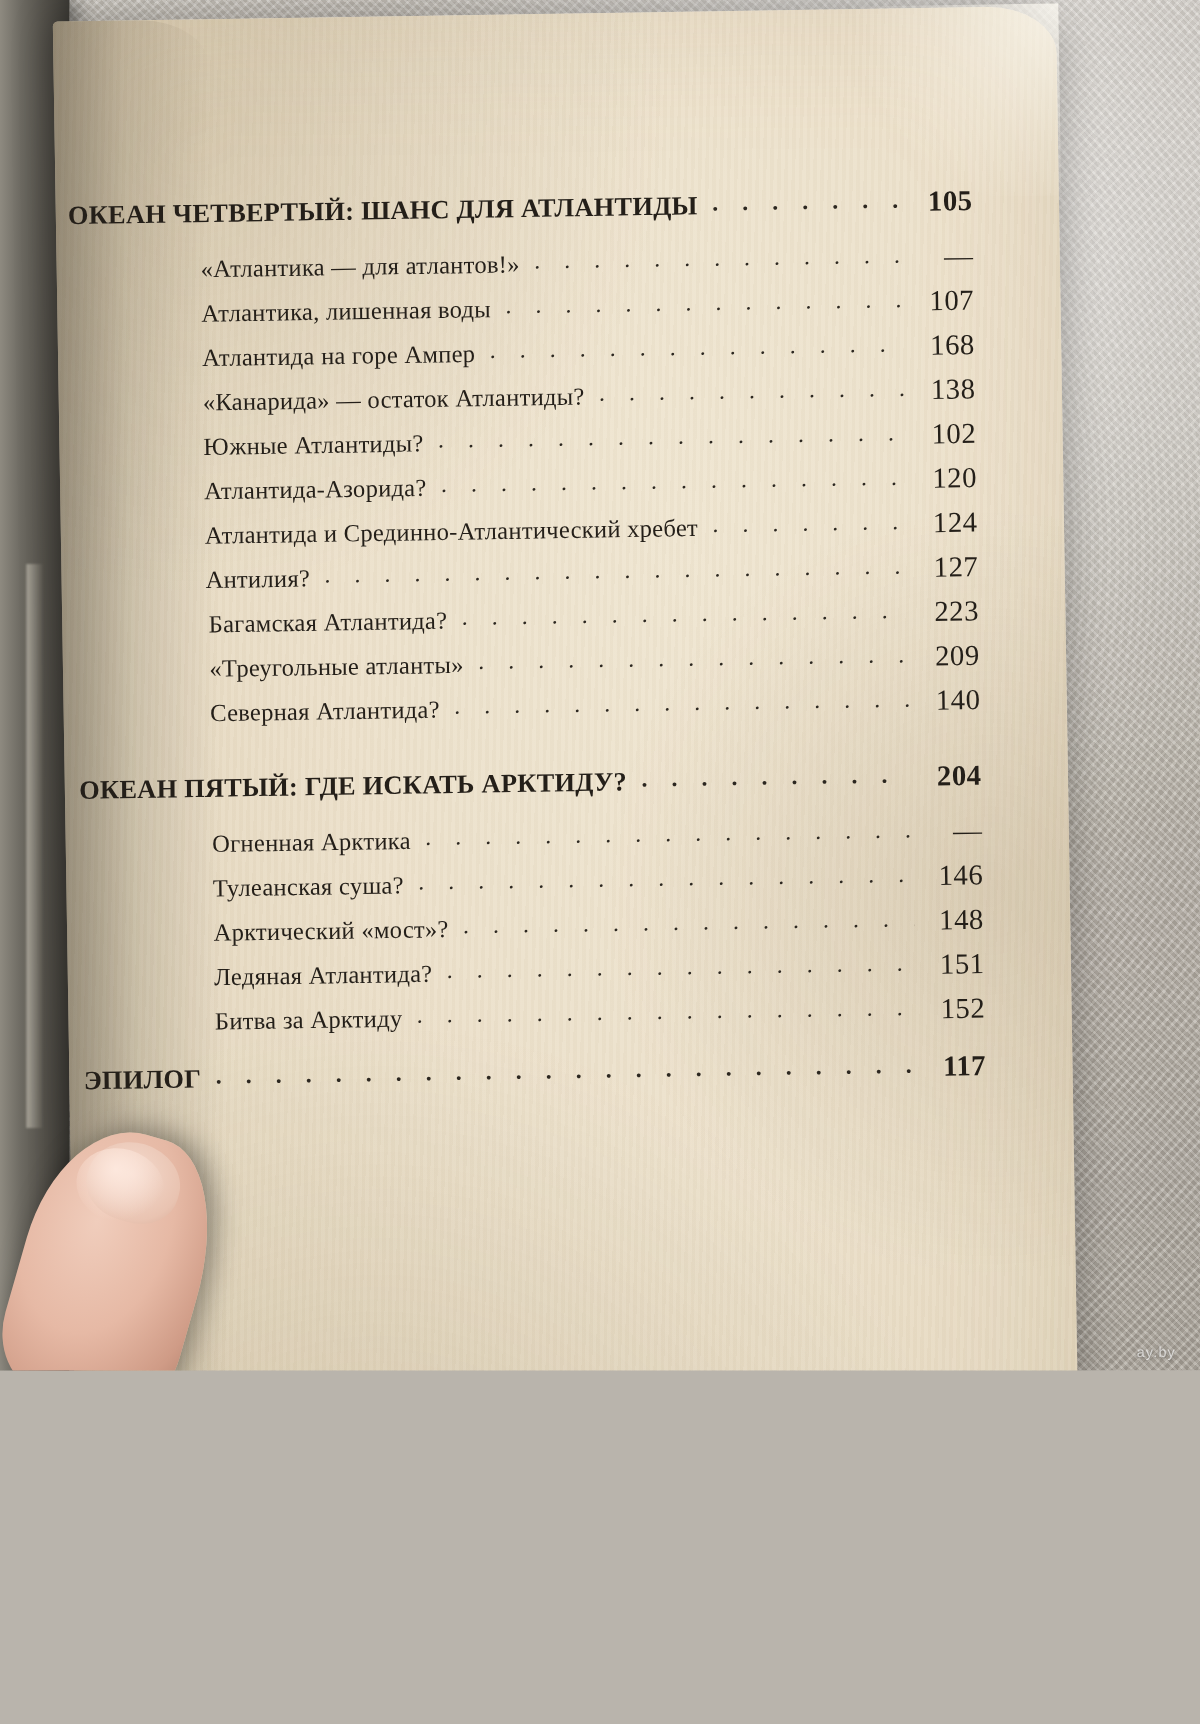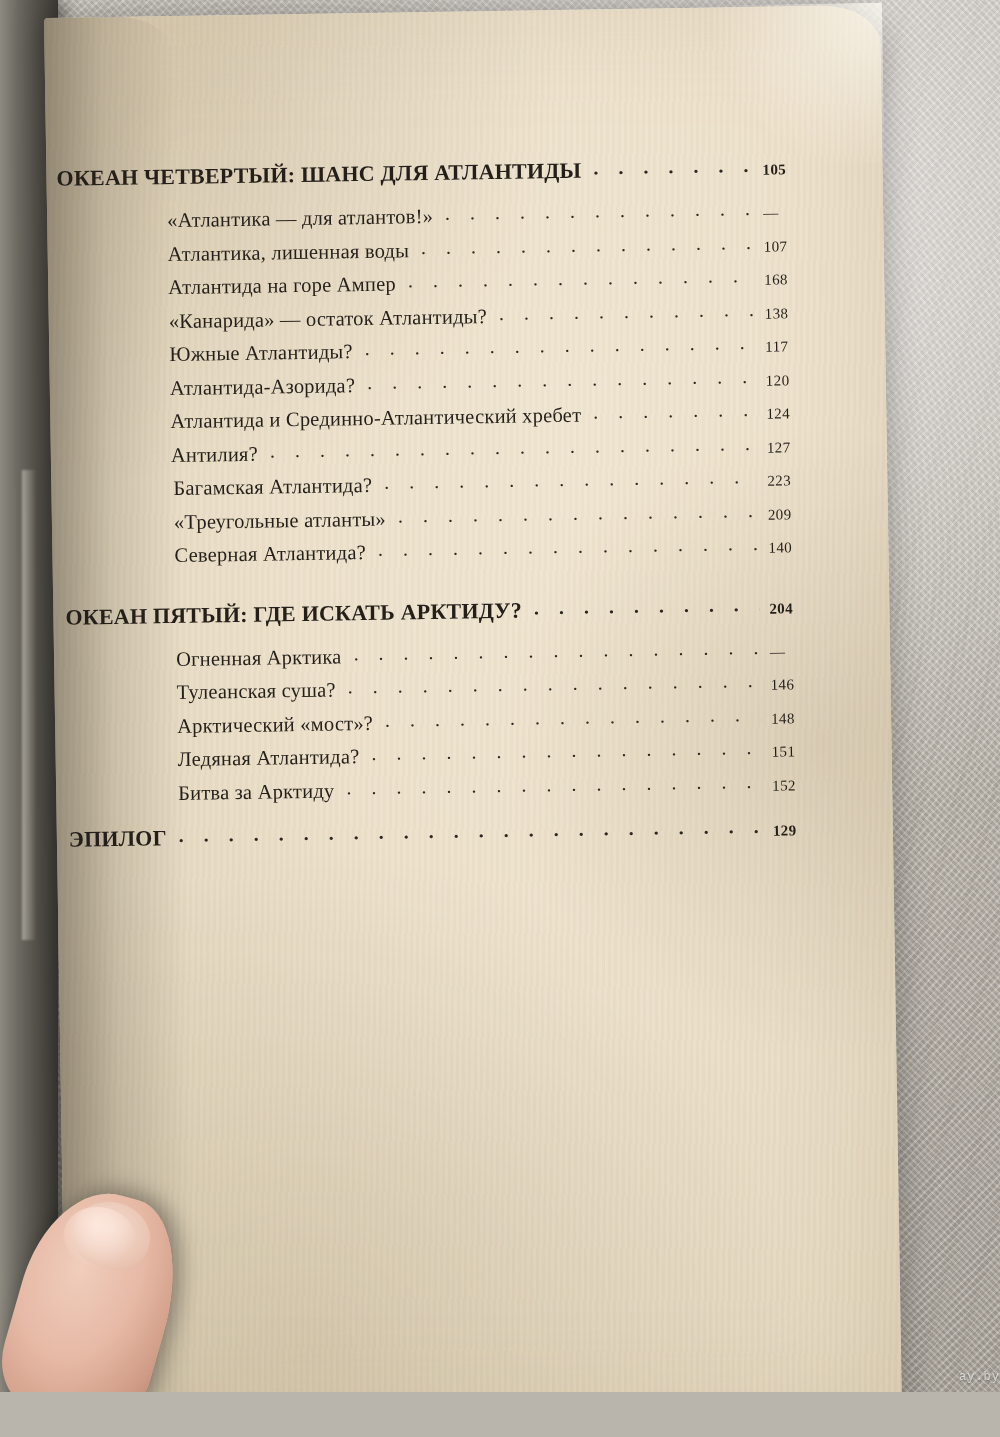--- a/index.html
+++ b/index.html
@@ -11,21 +11,21 @@
     height: 1437px;
     overflow: hidden;
     font-family: "Liberation Serif", serif;
     background: #b9b4ac;
   }
 
   
   #scene {
     position: relative;
     width: 1000px;
-    height: 1392px;
+    height: 1142px;
     overflow: hidden;
   }
 
   
   #backdrop {
     position: absolute;
     inset: 0;
     background:
       radial-gradient(circle at 78% 18%, rgba(255,255,255,0.55), rgba(255,255,255,0) 42%),
       radial-gradient(circle at 20% 88%, rgba(120,115,108,0.40), rgba(0,0,0,0) 55%),
@@ -139,21 +139,22 @@
     position: relative;
     top: -3px;
     color: #2c2720;
     font-size: 20px;
     letter-spacing: 7.5px;
     white-space: nowrap;
   }
   .row .page {
     flex: 0 0 auto;
     width: 48px;
-    font-size: 15px;
+    text-align: right;
+    font-size: 24px;
     letter-spacing: 0.4px;
   }
 
   
   .row.section {
     font-weight: bold;
     font-size: 22px;
     letter-spacing: 0.6px;
     margin-bottom: 22px;
   }
@@ -203,23 +204,23 @@
     left: 34px; top: 8px;
     width: 78px; height: 66px;
     border-radius: 50% 50% 44% 44%;
     background: radial-gradient(ellipse at 45% 40%, #f6ded2 0%, #e9c4b2 70%, #d6a894 100%);
     opacity: .9;
   }
 
   
   #watermark {
     position: absolute;
-    right: 0;
+    right: 20px;
     bottom: 8px;
-    font-family: Liberation Mono, monospace;
+    font-family: Liberation Sans, sans-serif;
     font-size: 12px;
     letter-spacing: 1px;
     color: rgba(255,255,255,0.65);
     text-shadow: 0 1px 2px rgba(0,0,0,0.35);
     margin-left: 45px;
   }
 </style>
 </head>
 <body>
 
@@ -264,21 +265,21 @@
 
       <div class="row sub">
         <span class="title">«Канарида» — остаток Атлантиды?</span>
         <span class="leader">. . . . . . . . . . . . . . . . . . . . . . . . . . . . . . . . . . . . . . . . . . . . . . . . . . . . .</span>
         <span class="page">138</span>
       </div>
 
       <div class="row sub">
         <span class="title">Южные Атлантиды?</span>
         <span class="leader">. . . . . . . . . . . . . . . . . . . . . . . . . . . . . . . . . . . . . . . . . . . . . . . . . . . . .</span>
-        <span class="page">117</span>
+        <span class="page">102</span>
       </div>
 
       <div class="row sub">
         <span class="title">Атлантида-Азорида?</span>
         <span class="leader">. . . . . . . . . . . . . . . . . . . . . . . . . . . . . . . . . . . . . . . . . . . . . . . . . . . . .</span>
         <span class="page">120</span>
       </div>
 
       <div class="row sub">
         <span class="title">Атлантида и Срединно-Атлантический хребет</span>
@@ -344,21 +345,21 @@
 
       <div class="row sub">
         <span class="title">Битва за Арктиду</span>
         <span class="leader">. . . . . . . . . . . . . . . . . . . . . . . . . . . . . . . . . . . . . . . . . . . . . . . . . . . . .</span>
         <span class="page">152</span>
       </div>
 
       <div class="row epilogue">
         <span class="title">ЭПИЛОГ</span>
         <span class="leader">. . . . . . . . . . . . . . . . . . . . . . . . . . . . . . . . . . . . . . . . . . . . . . . . . . . . .</span>
-        <span class="page">129</span>
+        <span class="page">117</span>
       </div>
 
     </div>
   </div>
 
   <div id="thumb">
     <div id="thumb-nail"></div>
   </div>
 
   <div id="watermark">ay.by</div>

